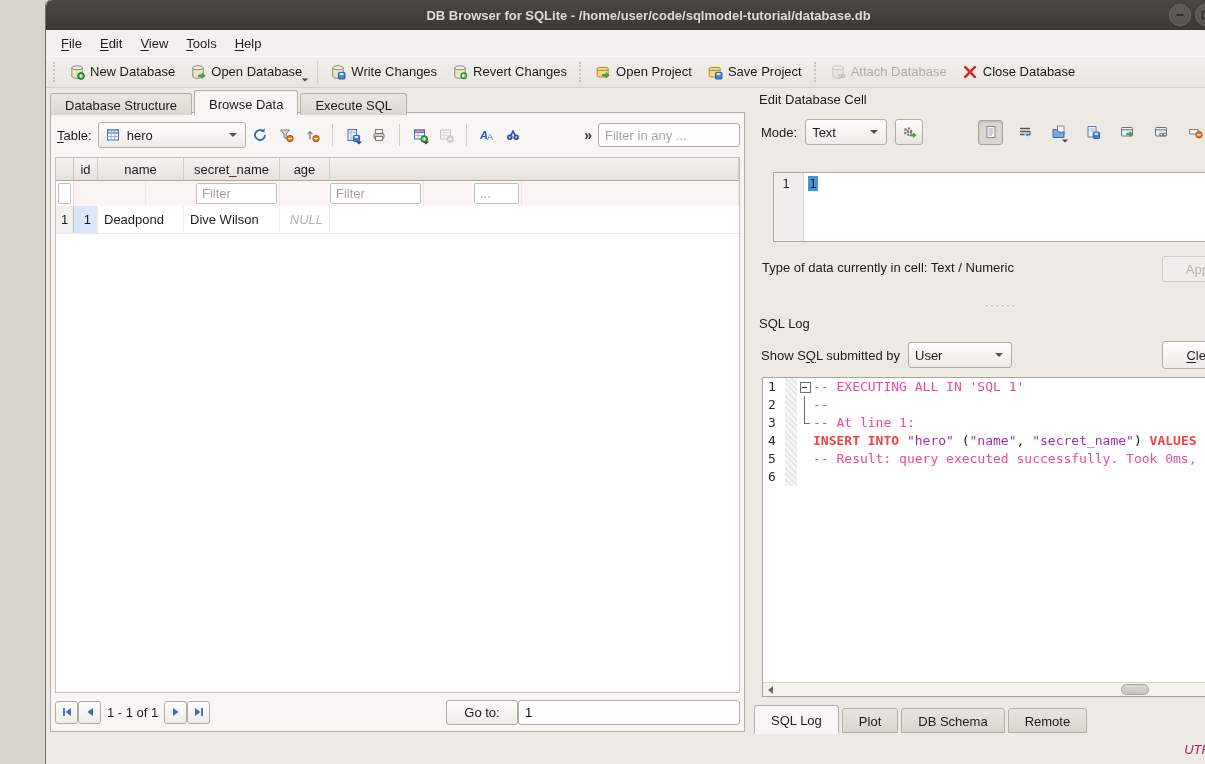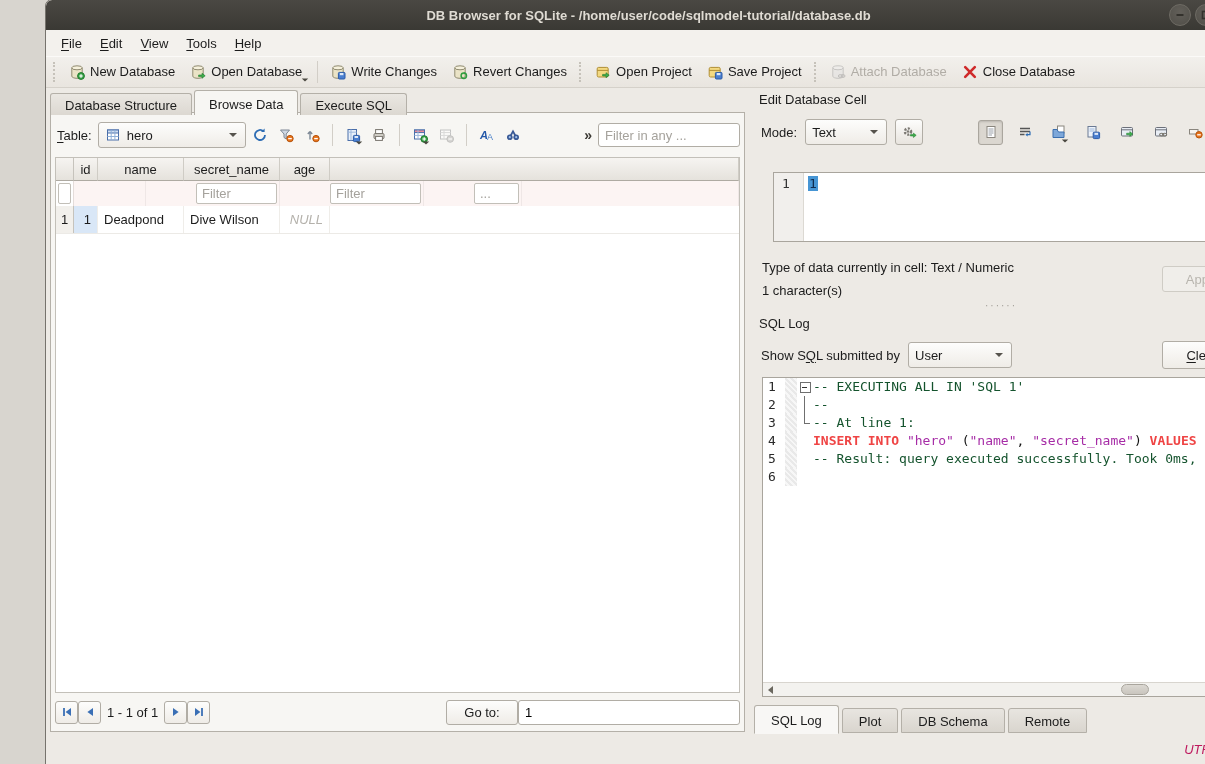--- a/index.html
+++ b/index.html
@@ -123,21 +123,21 @@
   .log-lines { font-family:"DejaVu Sans Mono","Liberation Mono",monospace; font-size:13px; }
   .log-row { display:flex; height:18px; line-height:18px; white-space:pre; }
   .log-num { width:22px; flex:none; padding-left:5px; color:#2a2a2a; }
   .log-hatch { width:12px; flex:none; background:repeating-linear-gradient(45deg,#e9e9e9 0 2px,#f7f7f7 2px 4px); }
   .log-fold { width:16px; flex:none; position:relative; }
   .log-fold.box::before { content:''; position:absolute; left:3px; top:4px; width:9px; height:9px; border:1px solid #6f6f6f; background:#fff; }
   .log-fold.box::after { content:''; position:absolute; left:5px; top:9px; width:5px; border-top:1px solid #333; }
   .log-fold.line::before { content:''; position:absolute; left:7px; top:0; bottom:0; border-left:1px solid #6f6f6f; }
   .log-fold.corner::before { content:''; position:absolute; left:7px; top:0; height:9px; width:5px; border-left:1px solid #6f6f6f; border-bottom:1px solid #6f6f6f; }
   .log-code { flex:1; overflow:hidden; }
-  .tok-comment { color:#14532d; }
+  .tok-comment { color:#ec4899; }
   .tok-keyword { color:#ef4444; font-weight:bold; }
   .tok-identifier { color:#a62ca6; }
   .tok-plain { color:#111; }
 
   .hscroll { position:absolute; left:0; right:0; bottom:0; height:14px; background:#f3f2ef; border-top:1px solid #d8d5cf; display:flex; align-items:center; }
   .hs-arrow { width:14px; height:14px; display:flex; align-items:center; justify-content:center; }
   .tri-l { width:0;height:0;border-top:4px solid transparent;border-bottom:4px solid transparent;border-right:5px solid #6a675f; }
   .tri-r { width:0;height:0;border-top:4px solid transparent;border-bottom:4px solid transparent;border-left:5px solid #6a675f; }
   .hs-track { flex:1; position:relative; height:100%; }
   .hs-thumb { position:absolute; right:78px; top:1px; width:28px; height:11px; background:linear-gradient(#dbd8d2,#c9c5be); border:1px solid #a9a59d; border-radius:6px; }
@@ -556,21 +556,20 @@
       </div>
 
       <div class="cell-editor">
         <div class="ce-gutter log-lines">1</div>
         <div class="ce-content log-lines"><span class="ce-sel">1</span></div>
       </div>
 
       <div class="cell-info">
         <div class="info-lines">
           <div>Type of data currently in cell: Text / Numeric</div>
-          <div>1 character(s)</div>
         </div>
         <div class="apply-btn">Apply</div>
       </div>
 
       <div class="splitter-dots">······</div>
 
       <div class="dock-header" style="top:226px;">
         <span class="dock-title">SQL Log</span>
         <span class="dock-btns">
           <span class="dock-btn">

